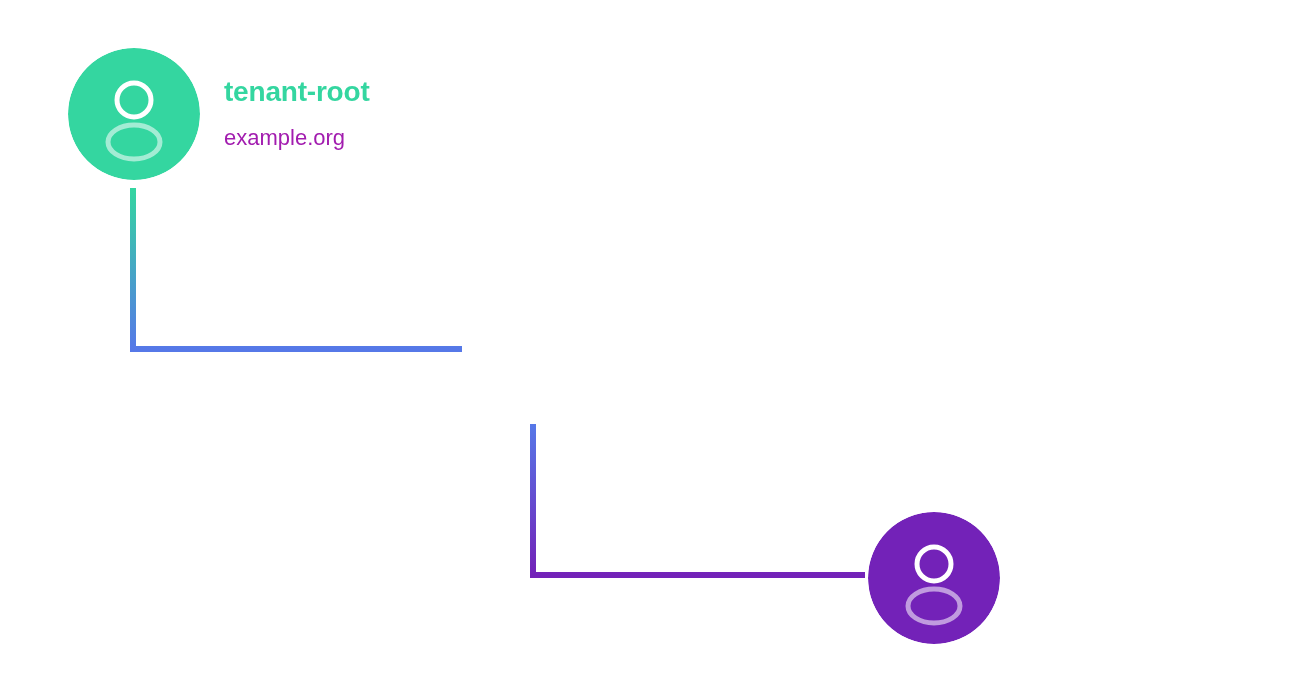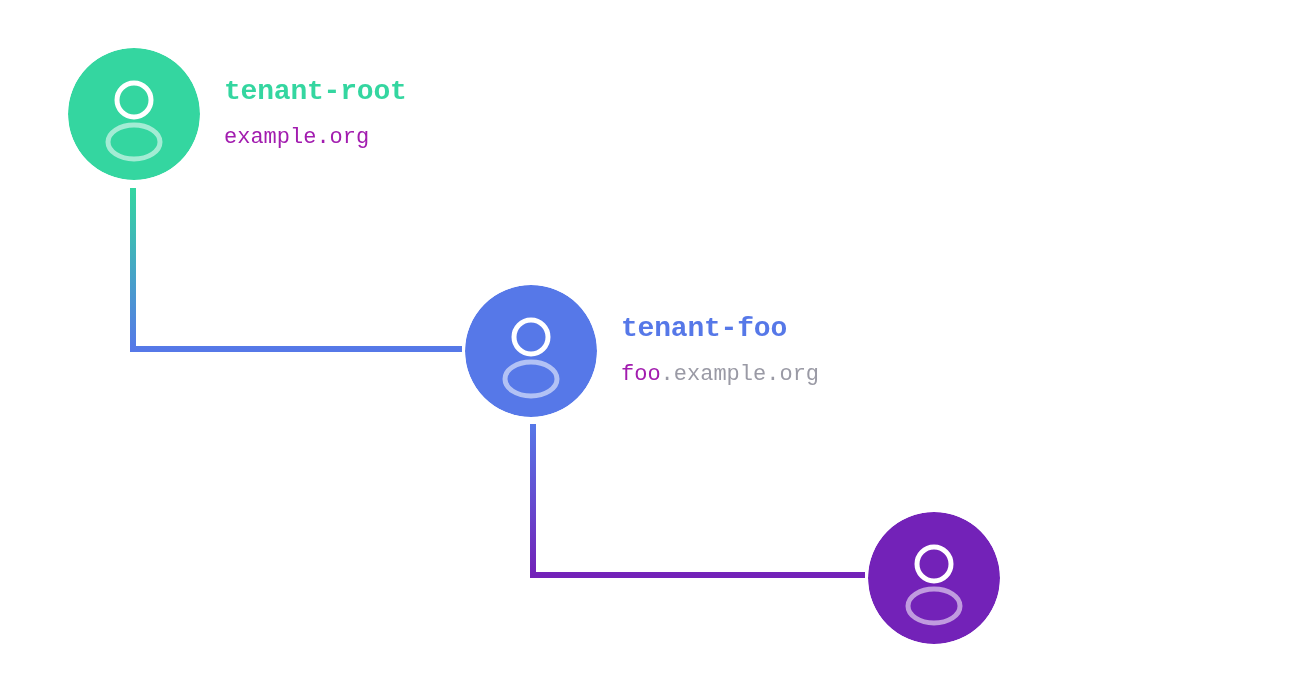--- a/index.html
+++ b/index.html
@@ -11,21 +11,20 @@
     font-family: "Liberation Sans", sans-serif;
     -webkit-font-smoothing: antialiased;
   }
 
   #diagram {
     position: relative;
     width: 1128px;
     height: 700px;
     background: #ffffff;
     overflow: hidden;
-    font-family: Liberation Mono, monospace;
   }
 
   
   #connector-layer {
     position: absolute;
     left: 0;
     top: 0;
     width: 1300px;
     height: 700px;
     z-index: 1;
@@ -114,35 +113,20 @@
       </g>
     </svg>
     <div class="node-text">
       <div class="node-title" style="color:#34D6A0">tenant-root</div>
       <div class="node-subtitle">
         <span class="subtitle-leaf">example.org</span><span class="subtitle-suffix"></span>
       </div>
     </div>
   </div>
 
-  <div class="node" id="node-foo">
-    <svg class="avatar" viewBox="0 0 132 132" xmlns="http://www.w3.org/2000/svg">
-      <circle class="avatar-bg" cx="66" cy="66" r="66" fill="#5678E8"></circle>
-      <g>
-        <circle cx="66" cy="52" r="17" fill="none" stroke="#ffffff" stroke-width="5"></circle>
-        <ellipse cx="66" cy="94" rx="26" ry="17" fill="none" stroke="rgba(255,255,255,0.55)" stroke-width="5"></ellipse>
-      </g>
-    </svg>
-    <div class="node-text">
-      <div class="node-title" style="color:#5678E8">tenant-foo</div>
-      <div class="node-subtitle">
-        <span class="subtitle-leaf">foo</span><span class="subtitle-suffix">.example.org</span>
-      </div>
-    </div>
-  </div>
 
   <div class="node" id="node-bar">
     <svg class="avatar" viewBox="0 0 132 132" xmlns="http://www.w3.org/2000/svg">
       <circle class="avatar-bg" cx="66" cy="66" r="66" fill="#7322B8"></circle>
       <g>
         <circle cx="66" cy="52" r="17" fill="none" stroke="#ffffff" stroke-width="5"></circle>
         <ellipse cx="66" cy="94" rx="26" ry="17" fill="none" stroke="rgba(255,255,255,0.55)" stroke-width="5"></ellipse>
       </g>
     </svg>
   </div>

